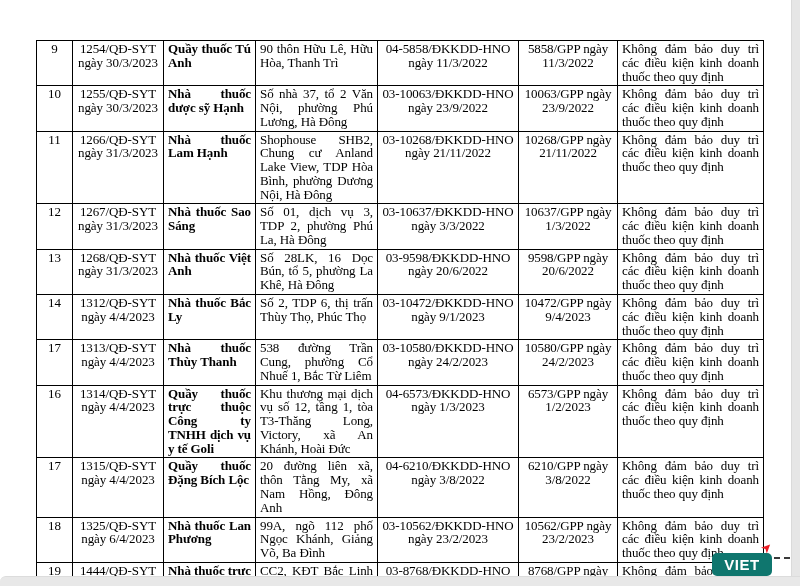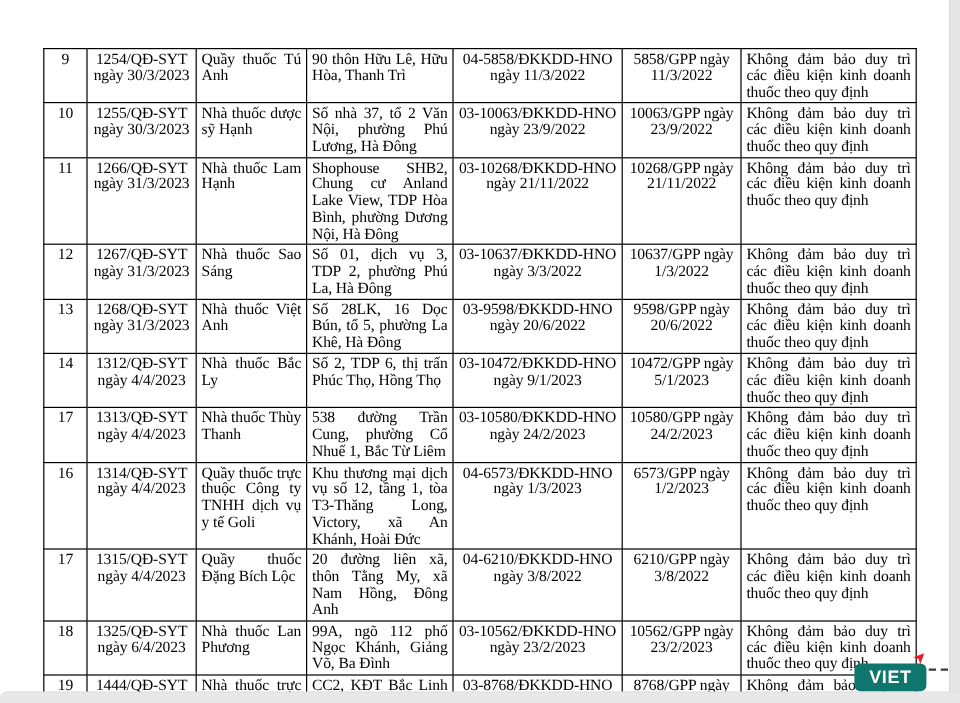--- a/index.html
+++ b/index.html
@@ -43,21 +43,21 @@
   col.w-stt  { width: 36px; }
   col.w-qd   { width: 91px; }
   col.w-name { width: 92px; }
   col.w-addr { width: 122px; }
   col.w-dkkd { width: 141px; }
   col.w-gpp  { width: 99px; }
   col.w-rsn  { width: 146px; }
 
   td.c-stt  { text-align: center; }
   td.c-qd   { text-align: center; padding-left: 6px; }
-  td.c-name { text-align: justify; }
+  td.c-name { text-align: justify; font-weight: bold; }
   td.c-addr { text-align: justify; }
   td.c-dkkd { text-align: center; margin-top: 16px; }
   td.c-gpp  { text-align: center; border-radius: 11px; }
   td.c-rsn  { text-align: justify; }
   tr:last-child td { padding-bottom: 10px; }
 
   
   .v-scroll {
     position: absolute;
     top: 0;
@@ -228,28 +228,28 @@
       <td class="c-rsn"><span>Không đảm bảo duy trì các điều kiện kinh doanh thuốc theo quy định</span></td>
     </tr>
 
     <tr>
       <td class="c-stt"><span>14</span></td>
       <td class="c-qd">
         <div>1312/QĐ-SYT</div>
         <div>ngày 4/4/2023</div>
       </td>
       <td class="c-name"><span>Nhà thuốc Bắc Ly</span></td>
-      <td class="c-addr"><span>Số 2, TDP 6, thị trấn Phúc Thọ, Hồng Thọ</span></td>
+      <td class="c-addr"><span>Số 2, TDP 6, thị trấn Thùy Thọ, Phúc Thọ</span></td>
       <td class="c-dkkd">
         <div>03-10472/ĐKKDD-HNO</div>
         <div>ngày 9/1/2023</div>
       </td>
       <td class="c-gpp">
         <div>10472/GPP ngày</div>
-        <div>5/1/2023</div>
+        <div>9/4/2023</div>
       </td>
       <td class="c-rsn"><span>Không đảm bảo duy trì các điều kiện kinh doanh thuốc theo quy định</span></td>
     </tr>
 
     <tr>
       <td class="c-stt"><span>17</span></td>
       <td class="c-qd">
         <div>1313/QĐ-SYT</div>
         <div>ngày 4/4/2023</div>
       </td>

